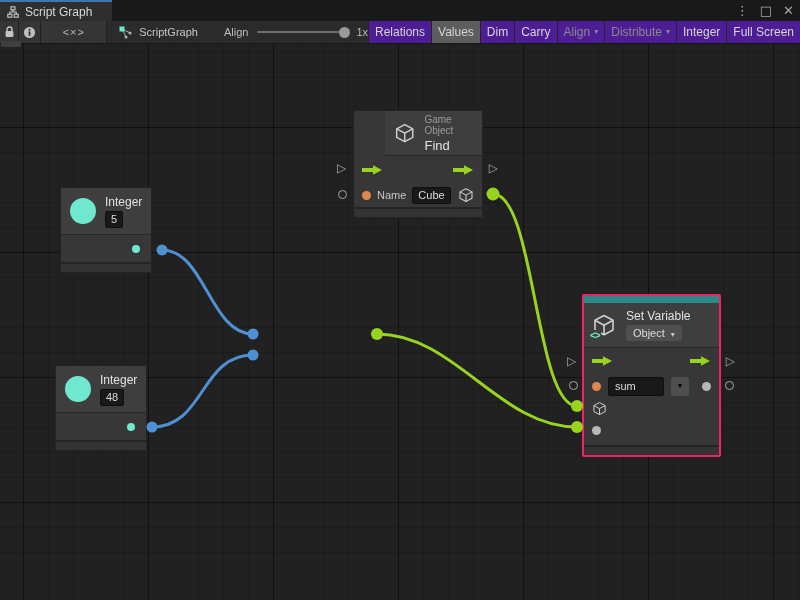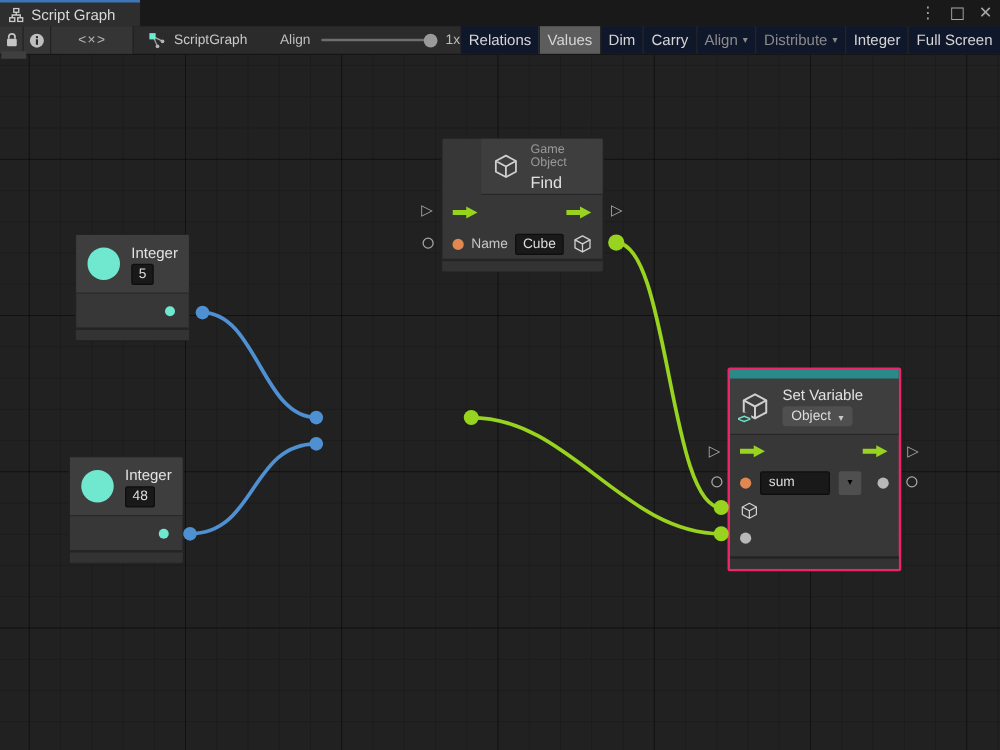--- a/index.html
+++ b/index.html
@@ -24,21 +24,21 @@
   
   .toolbar{position:absolute;left:0;top:21px;width:800px;height:23px;background:#2b2b2b;
        border-bottom:1px solid #151515;display:flex;align-items:stretch;font-size:12px;color:#d6d6d6;}
   .tcell{display:flex;align-items:center;justify-content:center;background:#353535;border-right:1px solid #212121;}
   .tcell.lock{width:23px;} .tcell.info{width:27px;} .tcell.code{width:80px;color:#b9b9b9;font-size:11px;letter-spacing:1px;}
   .graph-id{display:flex;align-items:center;gap:7px;padding:0 8px;margin-left:4px;font-size:11px;color:#c9c9c9;}
   .zoom-group{display:flex;align-items:center;gap:9px;margin-left:18px;font-size:11px;color:#bdbdbd;}
   .track{width:90px;height:2px;background:#6e6e6e;position:relative;border-radius:1px;}
   .knob{position:absolute;right:-3px;top:-4.5px;width:11px;height:11px;border-radius:50%;background:#9a9a9a;}
   .right-group{margin-left:auto;display:flex;align-items:stretch;}
-  .tbtn{display:flex;align-items:center;gap:4px;padding:0 6px;background:#0f172a;border-left:1px solid #242424;white-space:nowrap;}
+  .tbtn{display:flex;align-items:center;gap:4px;padding:0 6px;background:#4c1d95;border-left:1px solid #242424;white-space:nowrap;}
   .tbtn.active{background:#5d5d5d;}
   .tbtn.disabled{color:#8b8b8b;}
   .caret{font-size:8px;line-height:1;font-family:"DejaVu Sans",sans-serif;}
   .corner{position:absolute;left:1px;top:41px;width:20px;height:6px;background:#3f3f3f;z-index:6;}
 
   
   .canvas{position:absolute;left:0;top:44px;width:800px;height:556px;overflow:hidden;
     background-color:#212121;
     background-image:
       linear-gradient(rgba(0,0,0,.40) 1px, transparent 1px),

